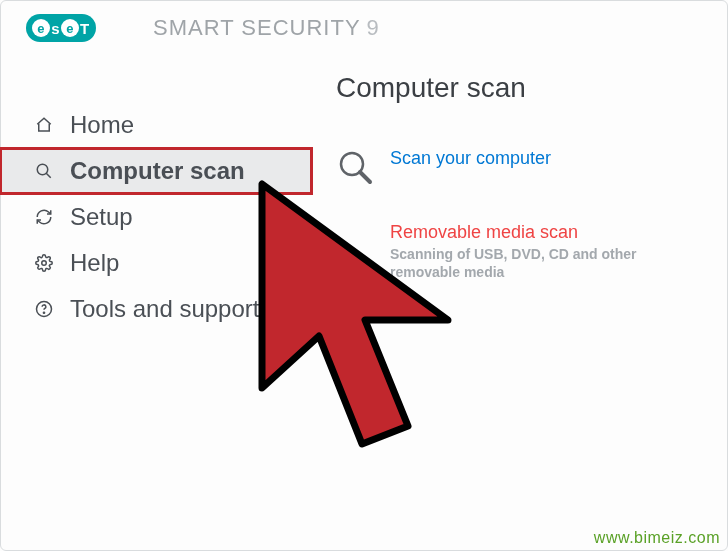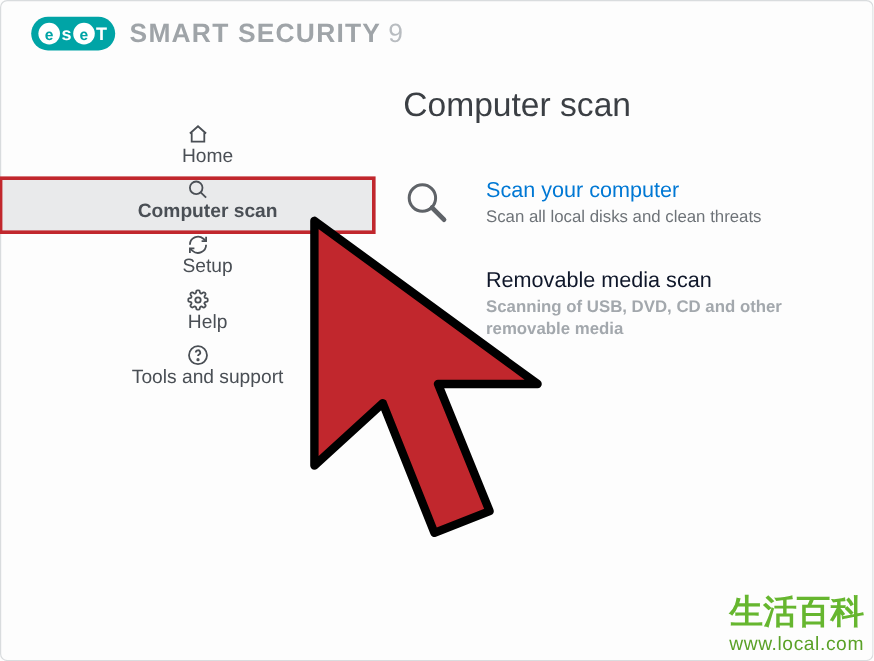--- a/index.html
+++ b/index.html
@@ -4,40 +4,40 @@
 <style>
   * { box-sizing: border-box; margin: 0; padding: 0; }
   html, body { width: 728px; height: 551px; font-family: "Segoe UI", Arial, sans-serif; background: #fff; overflow: hidden; }
   .app { width: 728px; height: 551px; position: relative; background: #fdfdfd; }
 
   
   .header { display: flex; align-items: center; padding: 14px 24px 10px 26px; }
   .logo { display: flex; align-items: center; margin-right: 12px; }
   .logo-badge { width: 70px; height: 28px; background: #00a4a6; border-radius: 14px; display: flex; align-items: center; justify-content: center; font-weight: 800; font-size: 15px; color: #fff; letter-spacing: 0.5px; font-family: Arial, sans-serif; }
   .logo-e { background: #fff; color: #00a4a6; border-radius: 50%; width: 18px; height: 18px; display: inline-flex; align-items: center; justify-content: center; font-size: 13px; margin-right: 1px; }
-  .product-name { font-size: 22px; font-weight: 700; color: #9fa4a8; letter-spacing: 1px; }
+  .product-name { font-size: 22px; font-weight: 400; color: #9fa4a8; letter-spacing: 1px; margin-left: 45px; }
   .product-ver { font-size: 22px; font-weight: 300; color: #b8bcc0; margin-left: 6px; }
 
   
   .body { display: flex; height: calc(551px - 60px); }
   .sidebar { width: 312px; padding-top: 50px; }
   .main { flex: 1; padding: 20px 24px 0 24px; }
   .main-title { font-size: 28px; font-weight: 400; color: #3b3f44; margin-bottom: 44px; }
 
   
-  .nav-item { display: flex; align-items: center; height: 46px; padding-left: 34px; font-size: 16px; color: #4a4f55; cursor: pointer; flex-direction: column; }
+  .nav-item { display: flex; align-items: center; height: 46px; padding-left: 34px; font-size: 24px; color: #4a4f55; cursor: pointer; }
   .nav-item .nav-icon { width: 20px; height: 20px; margin-right: 16px; display: flex; align-items: center; justify-content: center; color: #4a4f55; }
   .nav-item.selected { background: #e9eaeb; font-weight: 600; position: relative; }
   .nav-item.highlighted-box { outline: 3px solid #c1272d; outline-offset: -2px; }
 
   
-  .scan-option { display: flex; align-items: center; margin-bottom: 34px; gap: 15px; }
+  .scan-option { display: flex; align-items: flex-start; margin-bottom: 34px; }
   .scan-option .opt-icon { width: 40px; height: 40px; margin-right: 14px; flex-shrink: 0; display:flex; align-items:center; justify-content:center; }
   .opt-title { font-size: 18px; color: #0078d4; font-weight: 400; margin-bottom: 2px; }
-  .opt-title.muted { color: #0f172a; }
+  .opt-title.muted { color: #ef4444; }
   .opt-desc { font-size: 14px; color: #6e7378; line-height: 1.3; }
   .opt-desc.muted { color: #a3a8ad; font-weight: bold; }
 
   
   .watermark { position: absolute; right: 8px; bottom: 4px; text-align: right; pointer-events: none; }
   .wm-cn { font-size: 28px; color: #66b62f; font-family: "SimHei","Microsoft YaHei",sans-serif; font-weight: 700; text-shadow: 0 0 2px #fff; }
   .wm-url { font-size: 16px; color: #5aa127; letter-spacing: 0.5px; text-shadow: 0 0 2px #fff; }
 
   
   .big-cursor { position: absolute; left: 252px; top: 178px; width: 230px; height: 280px; pointer-events: none; }
@@ -128,21 +128,20 @@
 
       <div class="scan-option">
         <span class="opt-icon">
           <svg viewBox="0 0 40 40" width="40" height="40" fill="none" stroke="#5f6368" stroke-width="2.5">
               <circle cx="16" cy="16" r="11"></circle>
               <line x1="34" y1="34" x2="24" y2="24" stroke-width="4" stroke-linecap="round"></line>
             </svg>
         </span>
         <div>
           <div class="opt-title">Scan your computer</div>
-          <div class="opt-desc">Scan all local disks and clean threats</div>
         </div>
       </div>
 
       <div class="scan-option">
         <span class="opt-icon" style="opacity:0">
           
         </span>
         <div>
           <div class="opt-title muted">Removable media scan</div>
           <div class="opt-desc muted">Scanning of USB, DVD, CD and other removable media</div>
@@ -151,16 +150,15 @@
     </div>
   </div>
 
   <div class="big-cursor">
     <svg viewBox="0 0 230 280" width="230" height="280">
       <path d="M10 6 L10 210 L67 158 L110 266 L156 248 L113 142 L196 142 Z" fill="#c1272d" stroke="#000" stroke-width="7" stroke-linejoin="round"></path>
     </svg>
   </div>
 
   <div class="watermark">
-    <div class="wm-cn">生活百科</div>
-    <div class="wm-url">www.local.com</div>
+    <div class="wm-url">www.bimeiz.com</div>
   </div>
 </div>
 
 </body></html>

